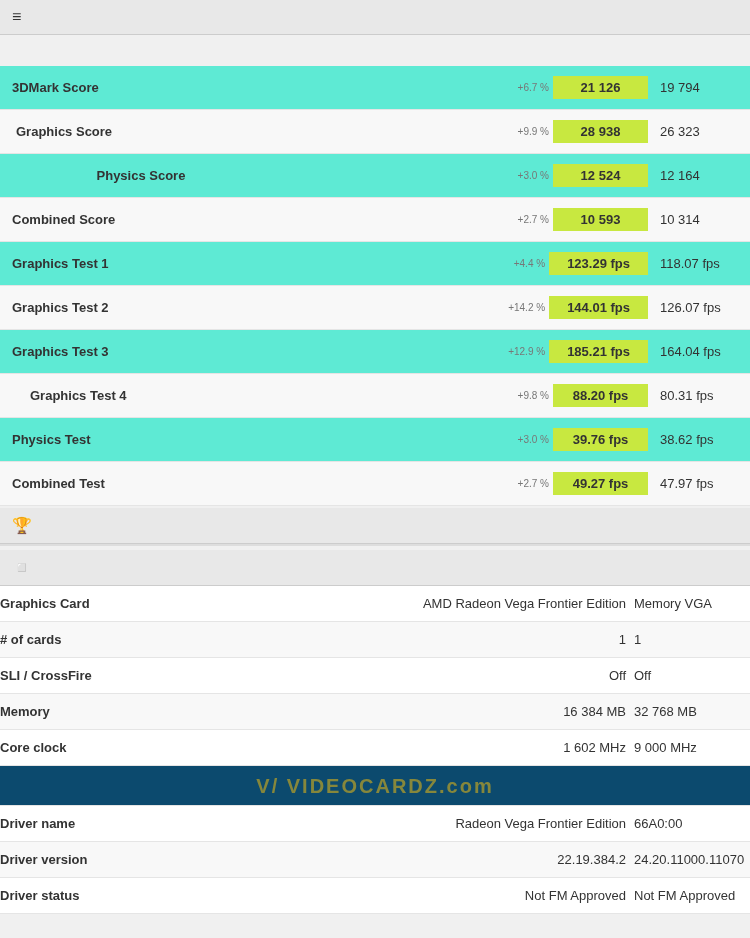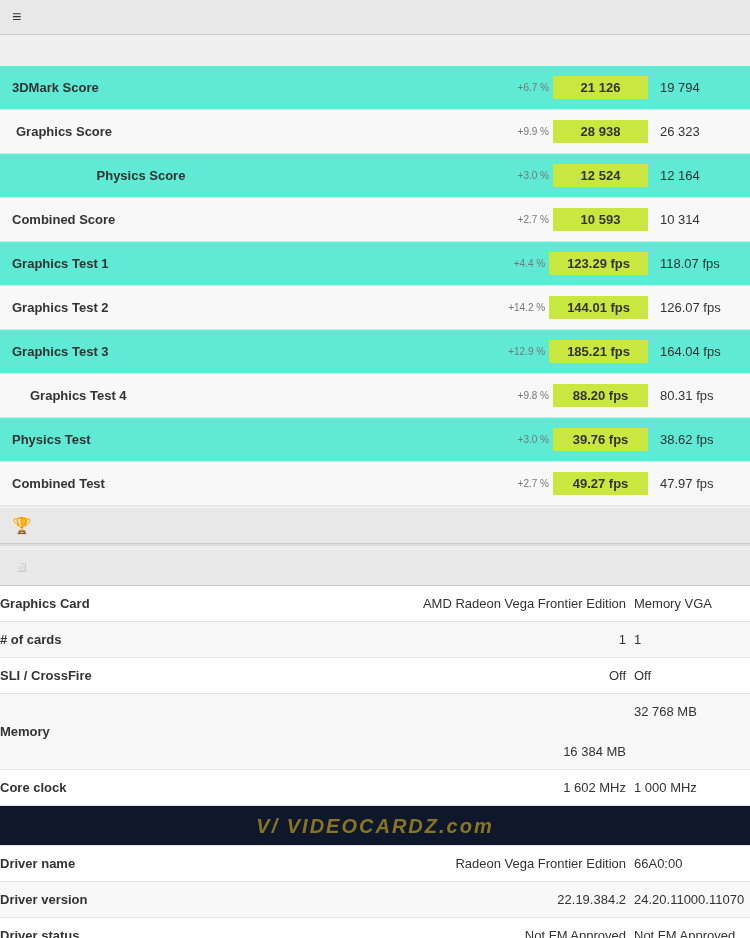--- a/index.html
+++ b/index.html
@@ -128,23 +128,22 @@
 
     .v2 {
       min-width: 120px;
       text-align: left;
       padding-left: 4px;
     }
 
     .wm-row {
       position: relative;
       height: 40px;
-      background: #0f172a;
+      background: #0c4a6e;
       overflow: hidden;
-      font-style: italic;
     }
 
     .wm-text {
       position: absolute;
       top: 50%;
       left: 50%;
       transform: translate(-50%, -50%);
       font-size: 20px;
       font-weight: bold;
       color: #c8a820;
@@ -304,31 +303,31 @@
       <div class="info-vals">
         <span class="v1" style="min-width:210px;">Off</span>
         <span class="v2">Off</span>
       </div>
     </td>
   </tr>
       <tr>
     <td>Memory</td>
     <td>
       <div class="info-vals">
-        <span class="v1" style="min-width:210px;margin-top:40px;">16 384 MB</span>
+        <span class="v1" style="min-width:210px;">16 384 MB</span>
         <span class="v2">32 768 MB</span>
       </div>
     </td>
   </tr>
       <tr>
     <td>Core clock</td>
     <td>
       <div class="info-vals">
         <span class="v1" style="min-width:210px;">1 602 MHz</span>
-        <span class="v2">1 000 MHz</span>
+        <span class="v2">9 000 MHz</span>
       </div>
     </td>
   </tr>
       <tr>
       <td colspan="2" class="wm-row">
         <div class="wm-text">V/ VIDEOCARDZ.com</div>
       </td>
     </tr>
       <tr>
     <td>Driver name</td>

